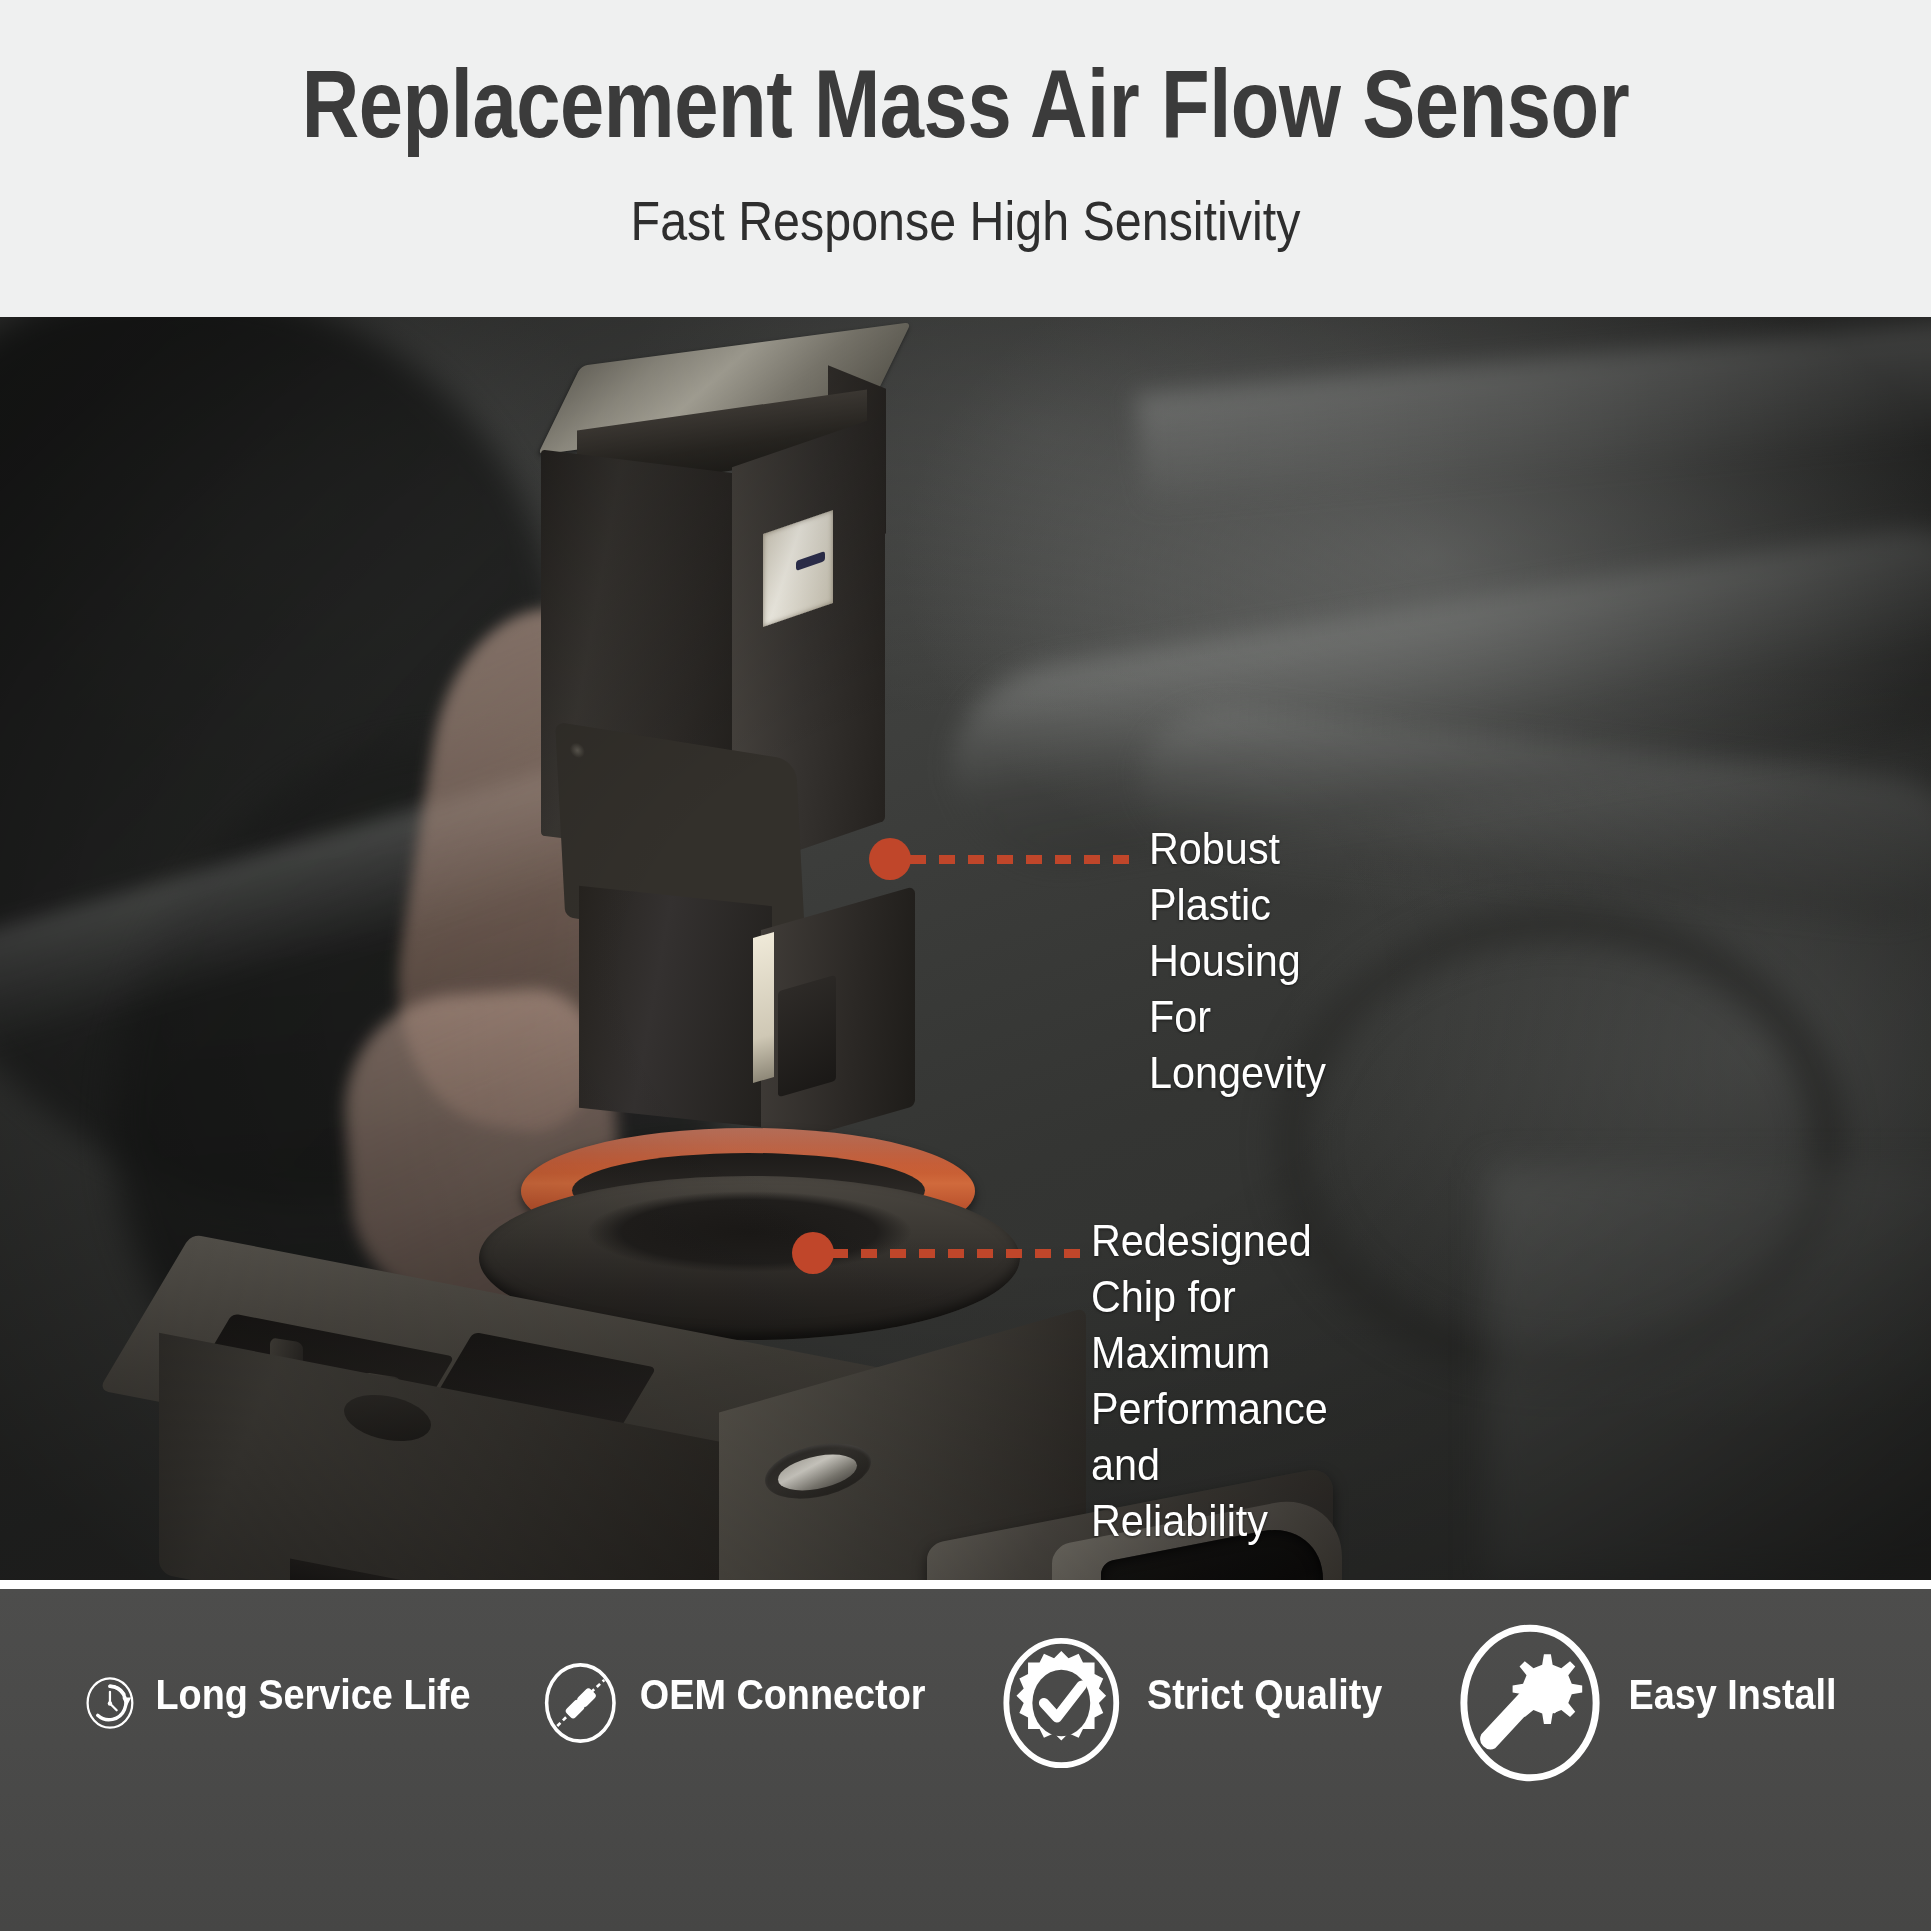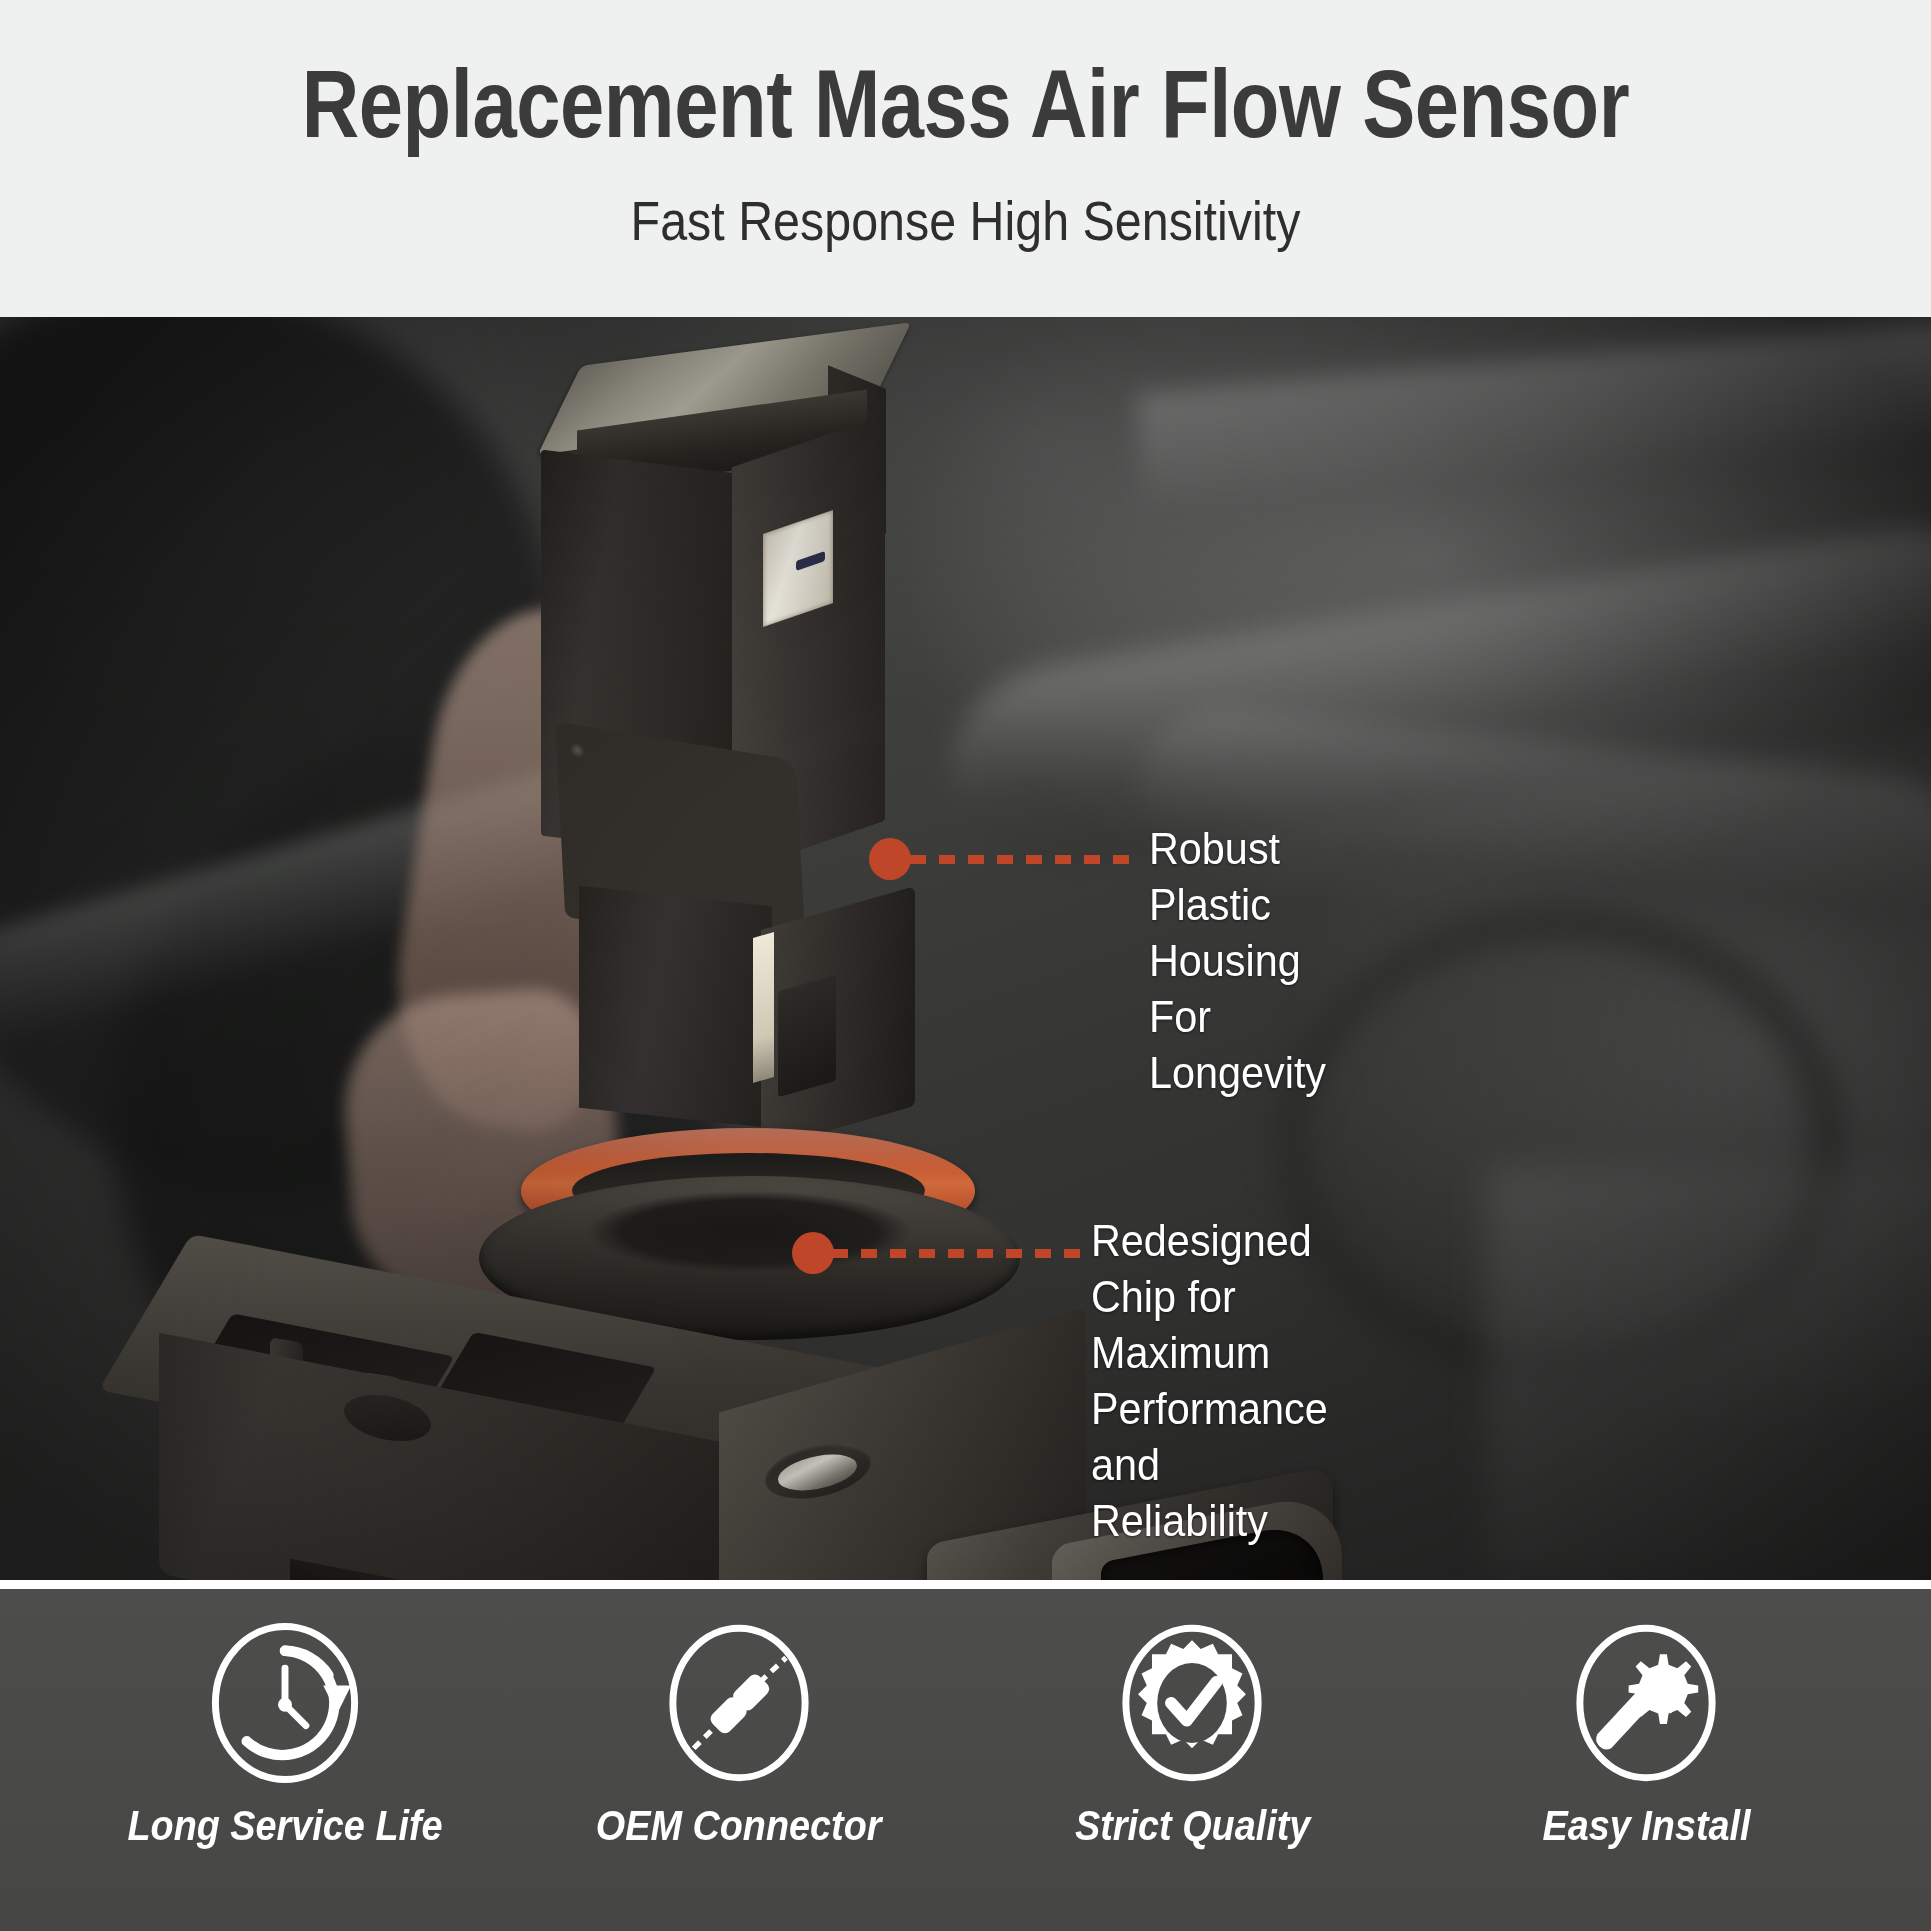--- a/index.html
+++ b/index.html
@@ -411,23 +411,22 @@
     display: flex;
     flex-direction: row;
     align-items: flex-start;
     justify-content: space-around;
     padding: 0 58px;
     box-sizing: border-box;
   }
   .feature {
     width: 406px;
     display: flex;
-    flex-direction: column;
+    flex-direction: row;
     align-items: center;
-    font-style: italic;
   }
   .feature-icon {
     width: 174px; height: 174px;
     margin-top: 27px;
     display: block;
   }
   .feature-label {
     margin-top: 11.6px;
     color: #ffffff;
     font-family: "Liberation Sans Narrow", "Liberation Sans", sans-serif;

